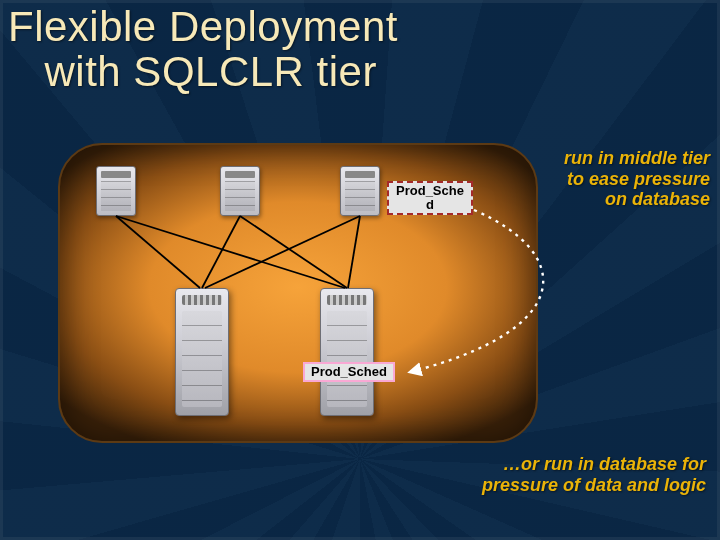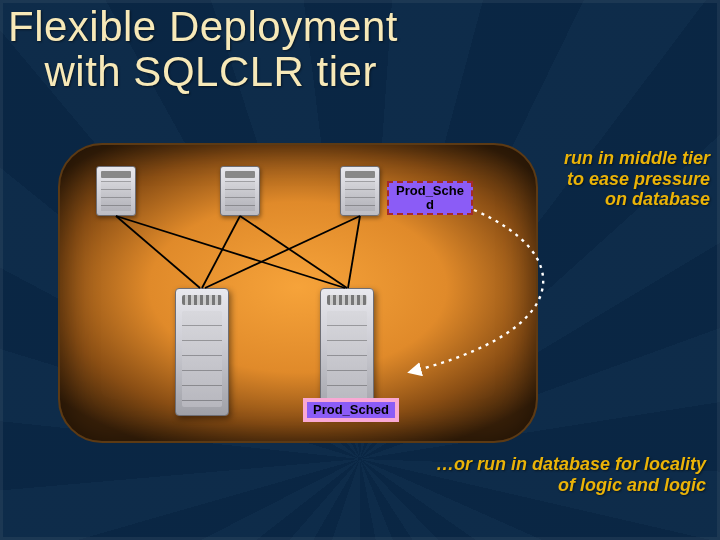--- a/index.html
+++ b/index.html
@@ -95,34 +95,33 @@
     border-radius: 1px;
   }
   .mini::after {
     content:"";
     position: absolute;
     left: 4px; right: 4px; top: 14px; bottom: 4px;
     background: repeating-linear-gradient(180deg, rgba(0,0,0,0.25) 0 1px, rgba(0,0,0,0) 1px 8px), linear-gradient(180deg,#d5d5da,#b2b2b9);
   }
   .module-label {
     position: absolute;
-    background: #8b5cf6;
+    background: #e5e5e5;
     padding: 1px 6px;
     font-size: 13px;
     font-weight: bold;
     color: #000;
     text-align: center;
     line-height: 1.08;
   }
   .module-label.dashed {
     border: 2px dashed #a52a2a;
   }
   .module-label.solid {
-    border: 4px solid #f9a8d4;
-    margin-top: 36px;
+    border: 2px solid #f9a8d4;
   }
   .annot {
     position: absolute;
     color: #eab308;
     font-weight: bold;
     font-style: italic;
     text-align: right;
     font-size: 18px;
     line-height: 1.15;
     text-shadow: 1px 1px 2px rgba(0,0,0,0.5);
@@ -155,21 +154,21 @@
 <div class="module-label dashed" style="left:387px; top:181px; width:86px; white-space:pre;">Prod_Sche
 d</div>
 
 <div class="module-label solid" style="left:303px; top:362px;">Prod_Sched</div>
 
 <div class="annot" style="left:540px; top:148px; width:170px; white-space:pre;">run in middle tier
 to ease pressure
 on database</div>
 
 <div class="annot" style="left:426px; top:454px; width:280px;">…or run in database
-for locality of logic and logic</div>
+for pressure of data and logic</div>
 
 <svg class="overlay" viewBox="0 0 720 540">
   <defs>
     <marker id="arrow" viewBox="0 0 10 10" refX="8" refY="5" markerWidth="6" markerHeight="6" orient="auto-start-reverse">
       <path d="M 0 0 L 10 5 L 0 10 z" fill="#ffffff"></path>
     </marker>
   </defs>
 
   <g stroke="#000" stroke-width="1.8" fill="none">
     <line x1="116" y1="216" x2="200" y2="288"></line>

